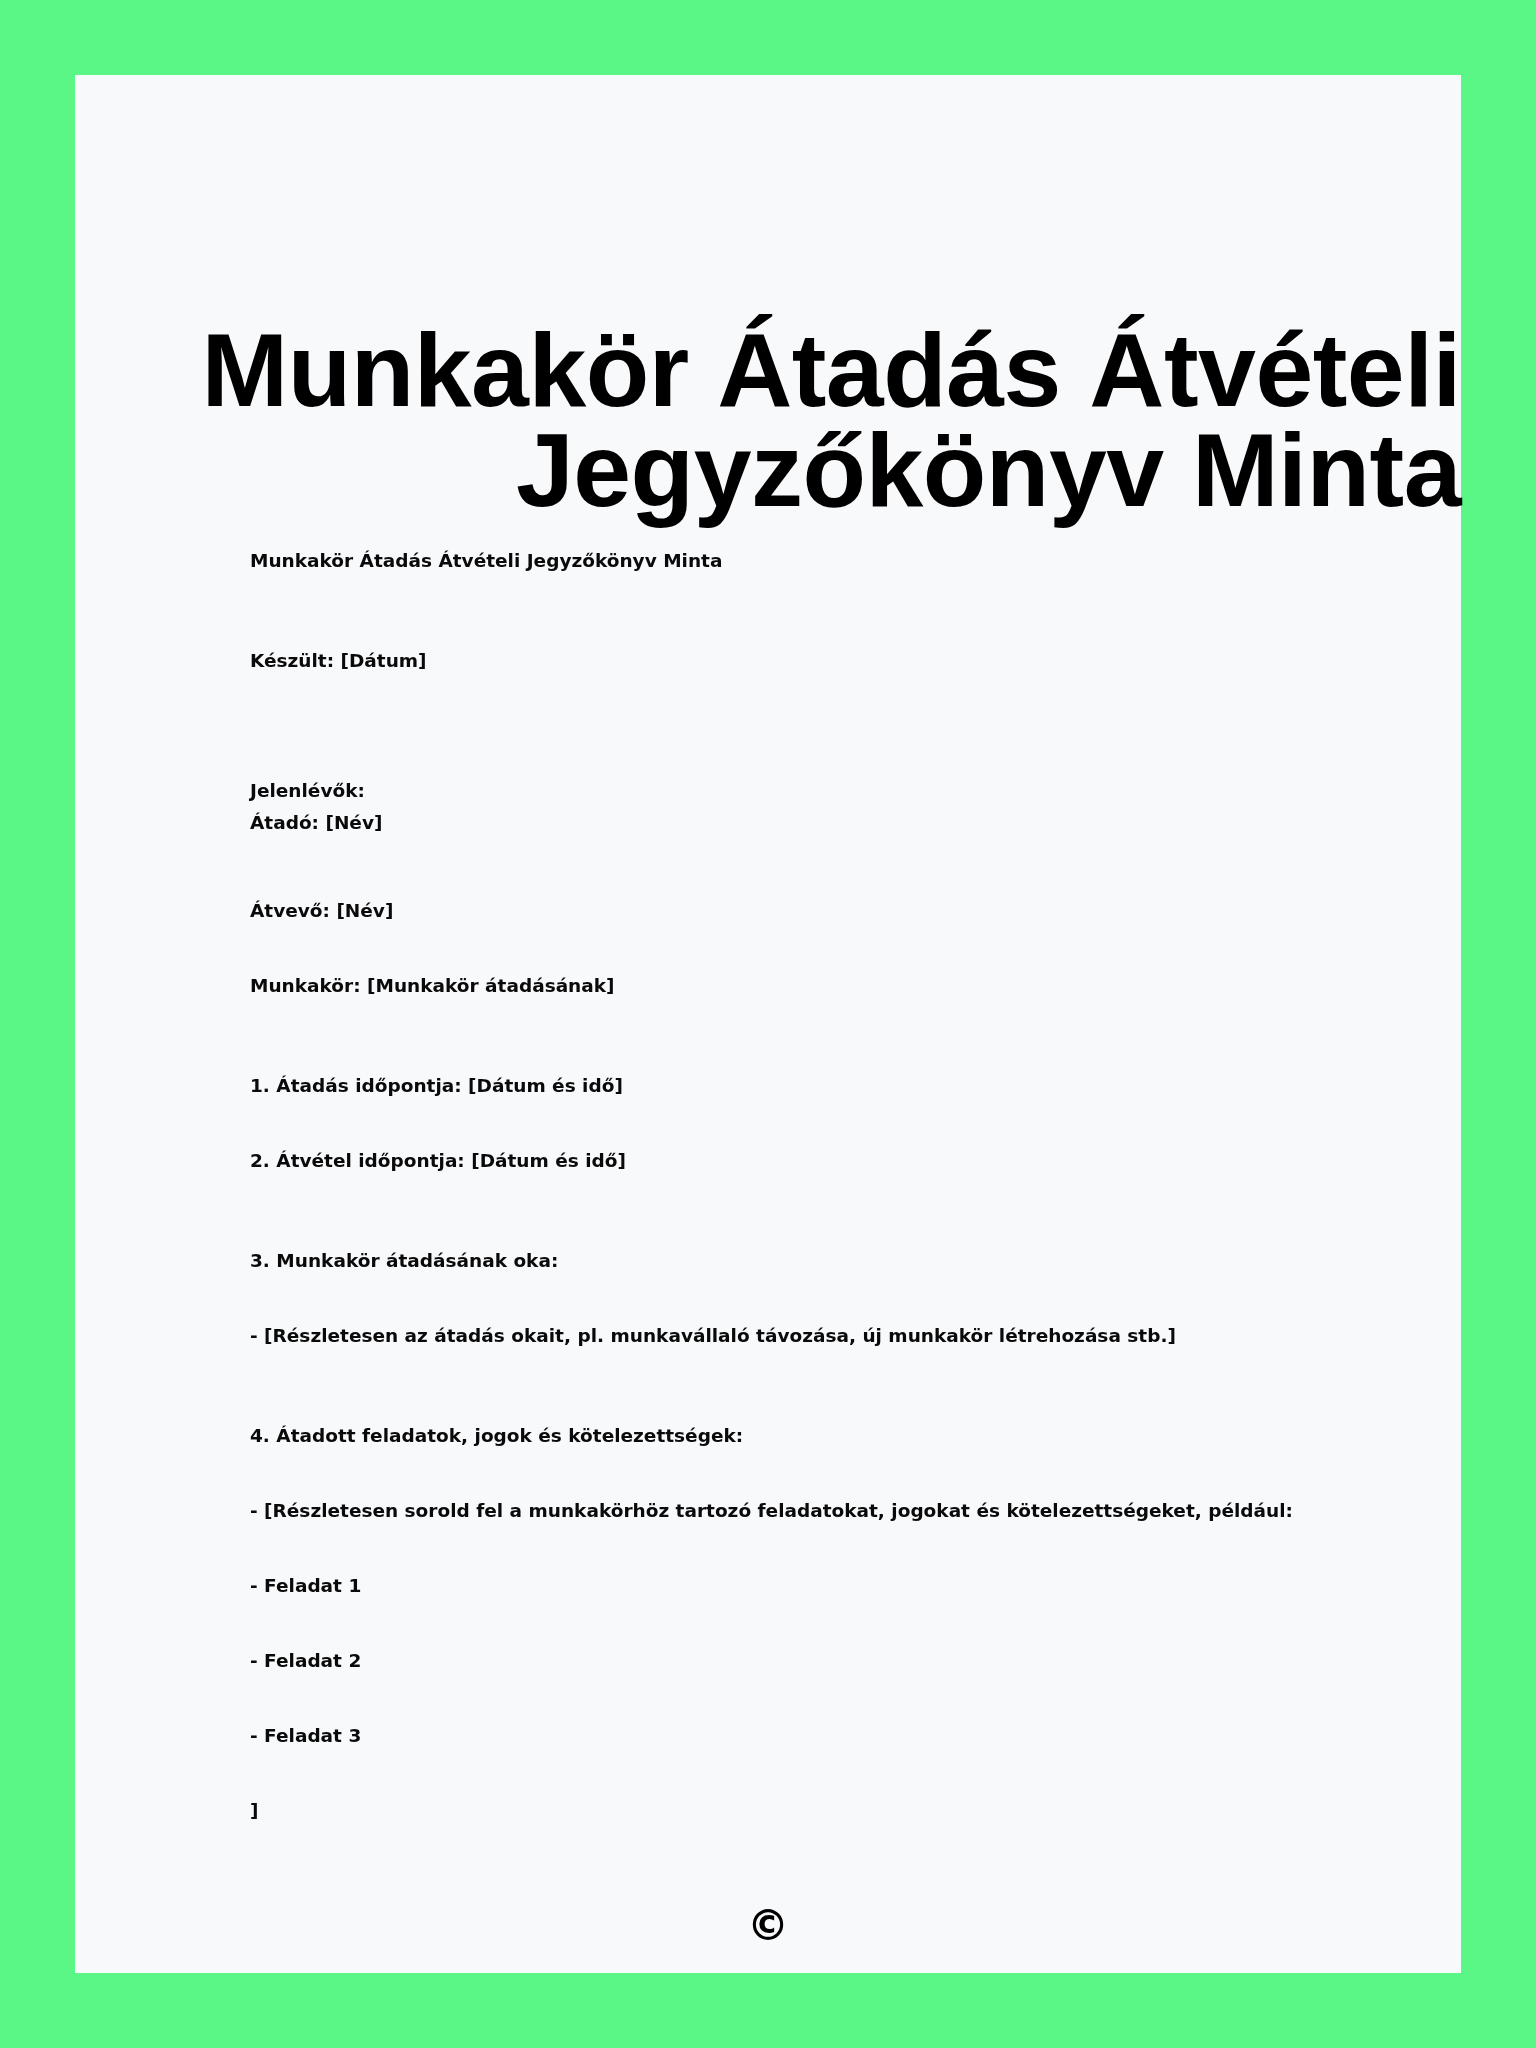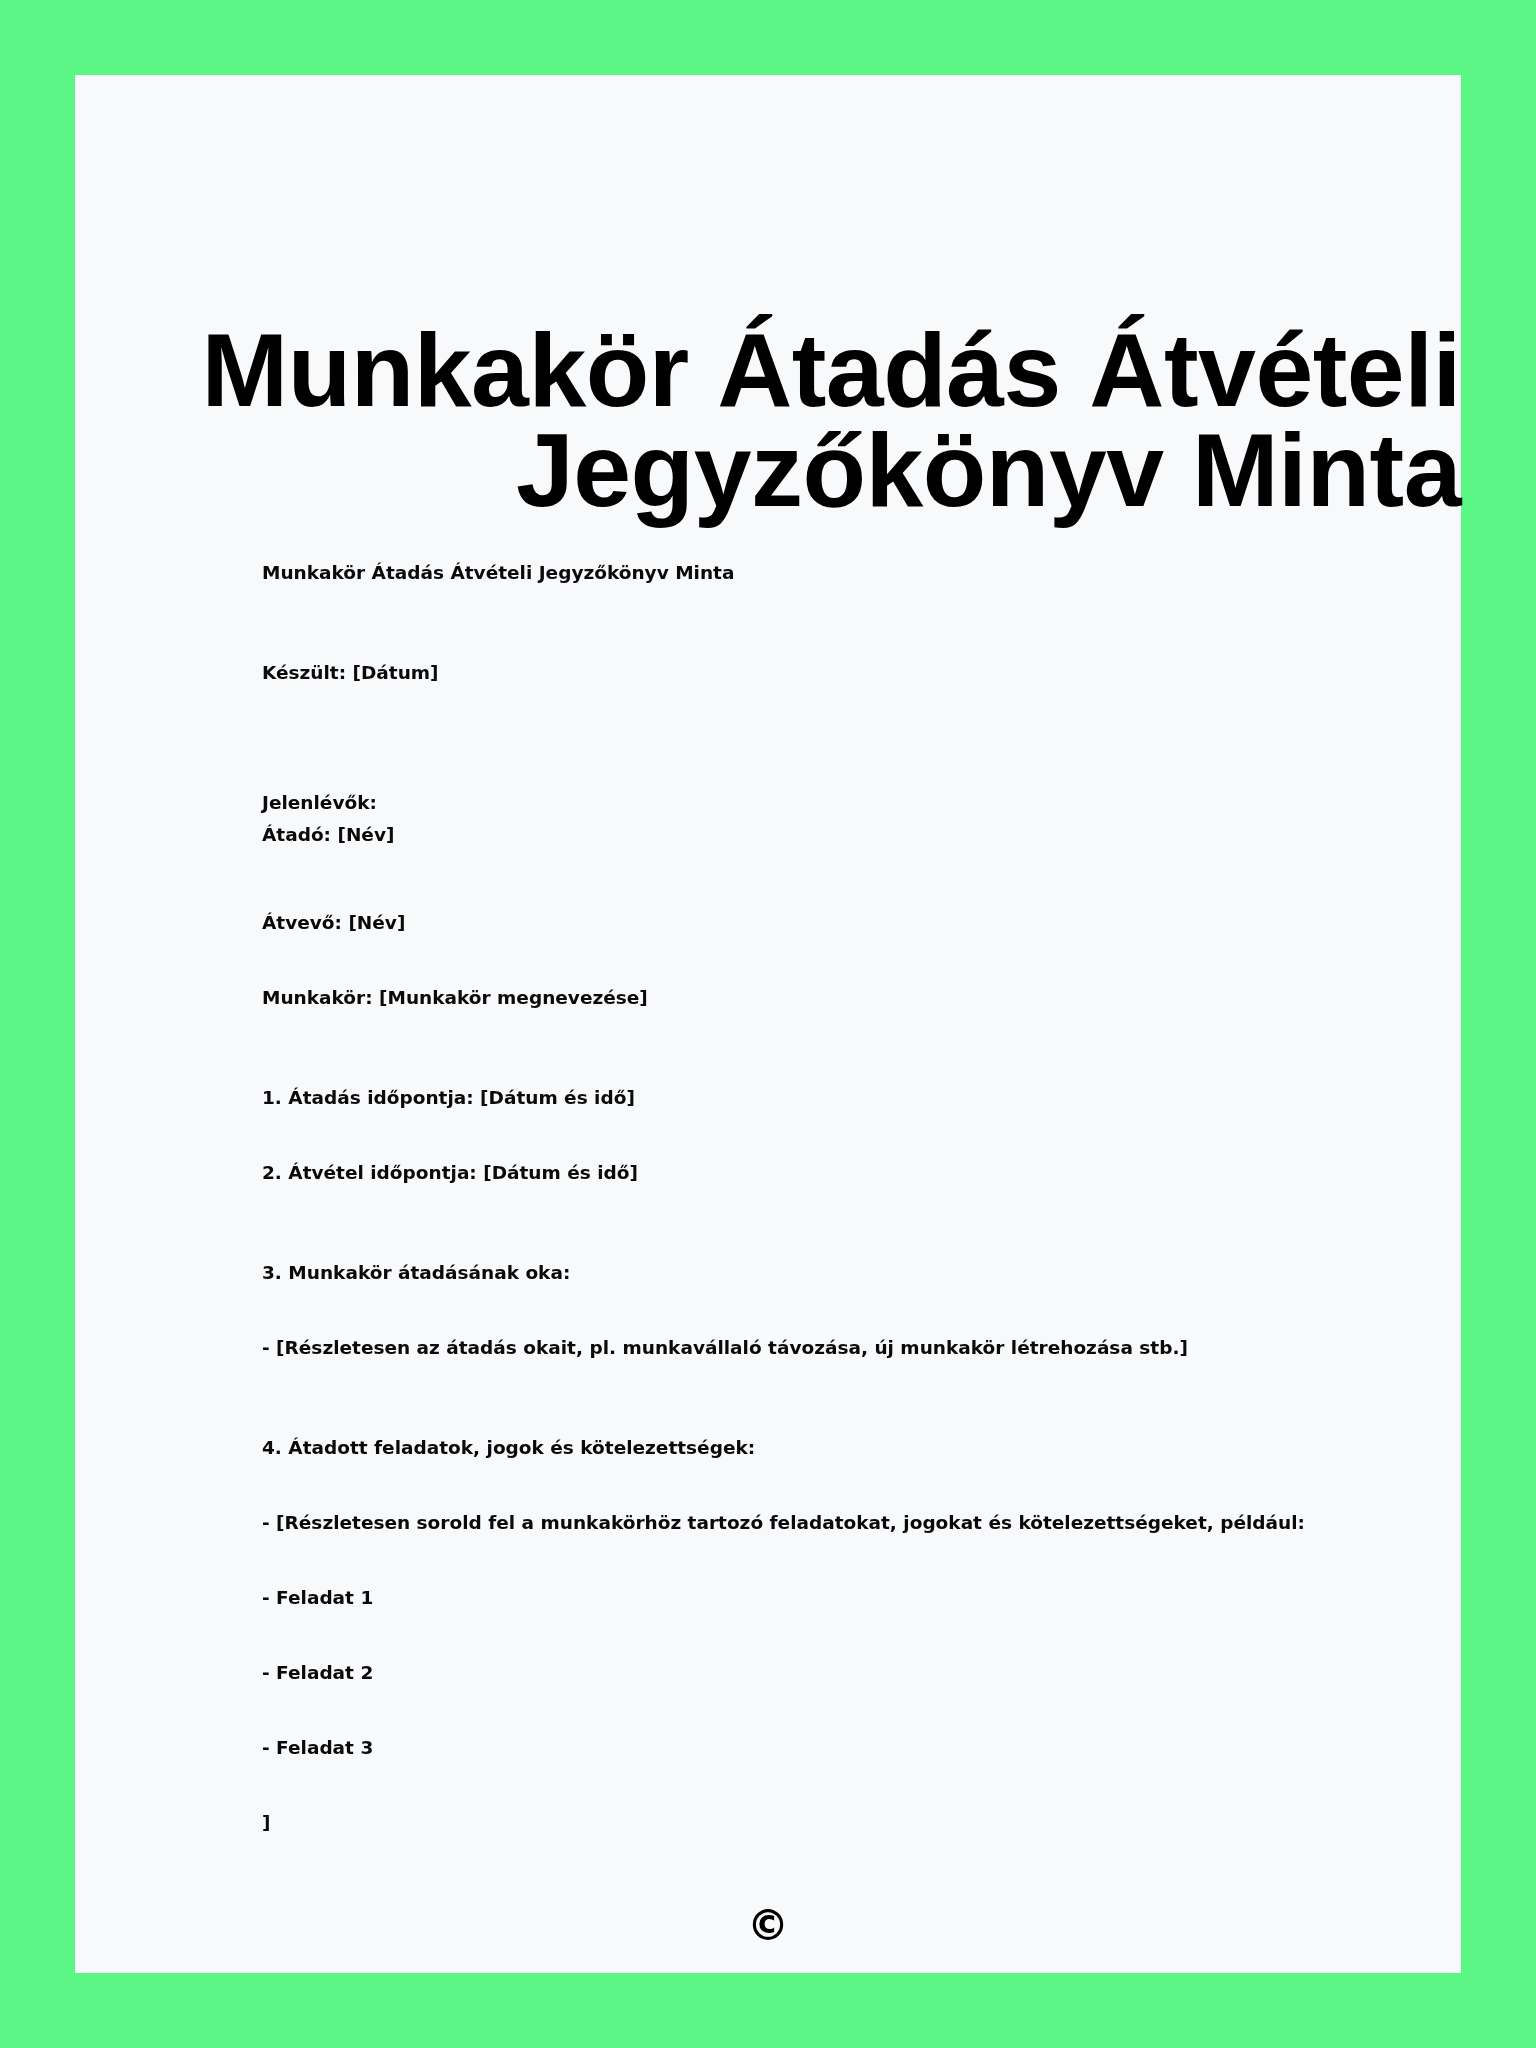--- a/index.html
+++ b/index.html
@@ -31,21 +31,21 @@
       font-family: "Liberation Sans", sans-serif;
       font-weight: bold;
       font-size: 104px;
       line-height: 100px;
       color: #000;
       letter-spacing: -0.5px;
     }
     .body-line {
       position: absolute;
       left: 175px;
-      margin: 12px;
+      margin: 0;
       font-family: "DejaVu Sans", sans-serif;
       font-weight: bold;
       font-size: 18.5px;
       line-height: 24px;
       color: #0a0a0a;
       white-space: nowrap;
     }
     .copyright {
       position: absolute;
       left: 0;
@@ -66,21 +66,21 @@
   <h1 class="title">
     <span>Munkakör Átadás Átvételi</span><br>
     <span>Jegyzőkönyv Minta</span>
   </h1>
 
   <p class="body-line" style="top:474px">Munkakör Átadás Átvételi Jegyzőkönyv Minta</p>
   <p class="body-line" style="top:574px">Készült: [Dátum]</p>
   <p class="body-line" style="top:704px">Jelenlévők:</p>
   <p class="body-line" style="top:736px">Átadó: [Név]</p>
   <p class="body-line" style="top:824px">Átvevő: [Név]</p>
-  <p class="body-line" style="top:899px">Munkakör: [Munkakör megnevezése]</p>
+  <p class="body-line" style="top:899px">Munkakör: [Munkakör átadásának]</p>
   <p class="body-line" style="top:999px">1. Átadás időpontja: [Dátum és idő]</p>
   <p class="body-line" style="top:1074px">2. Átvétel időpontja: [Dátum és idő]</p>
   <p class="body-line" style="top:1174px">3. Munkakör átadásának oka:</p>
   <p class="body-line" style="top:1249px">- [Részletesen az átadás okait, pl. munkavállaló távozása, új munkakör létrehozása stb.]</p>
   <p class="body-line" style="top:1349px">4. Átadott feladatok, jogok és kötelezettségek:</p>
   <p class="body-line" style="top:1424px">- [Részletesen sorold fel a munkakörhöz tartozó feladatokat, jogokat és kötelezettségeket, például:</p>
   <p class="body-line" style="top:1499px">- Feladat 1</p>
   <p class="body-line" style="top:1574px">- Feladat 2</p>
   <p class="body-line" style="top:1649px">- Feladat 3</p>
   <p class="body-line" style="top:1724px">]</p>

